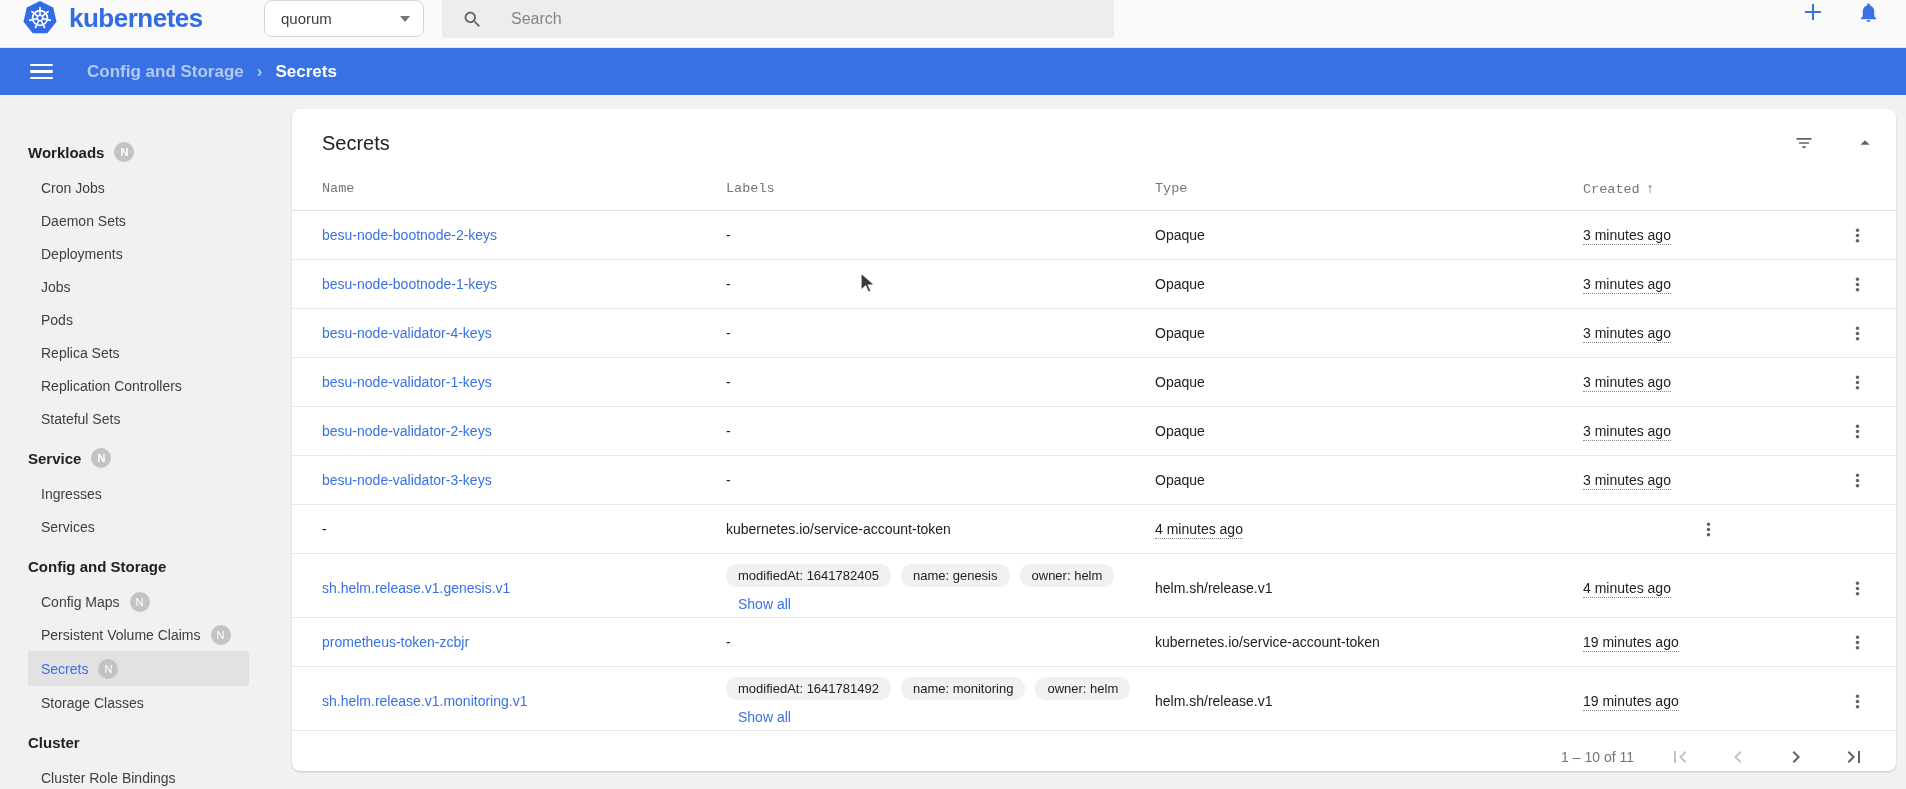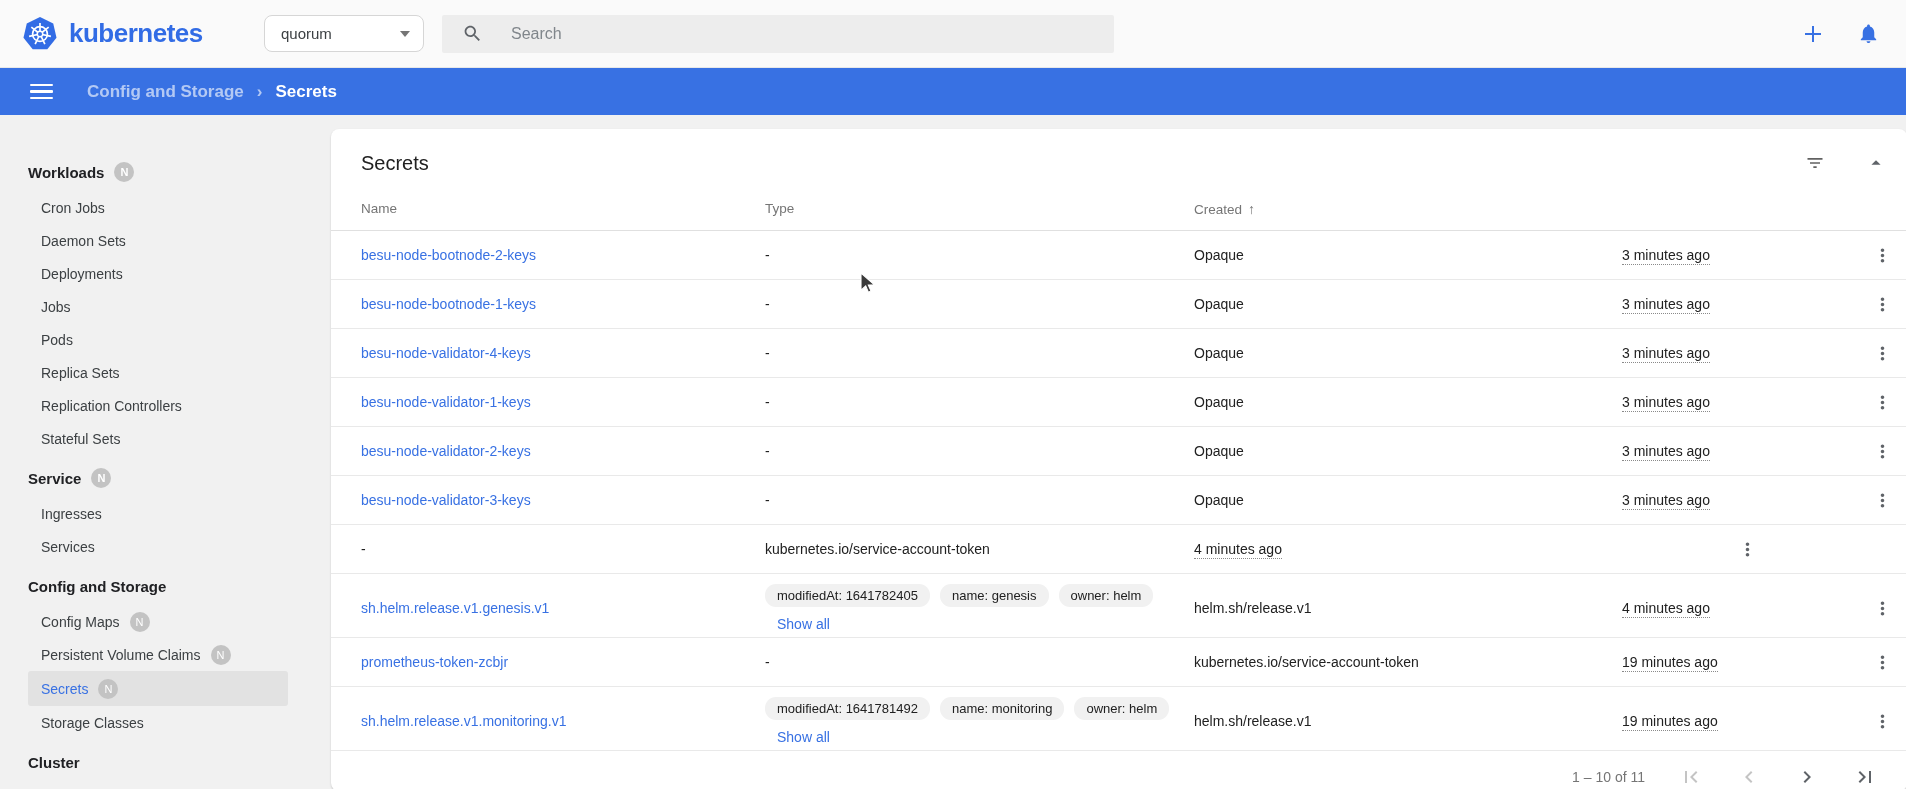--- a/index.html
+++ b/index.html
@@ -1,20 +1,20 @@
 <!DOCTYPE html>
 <html><head>
 <meta charset="utf-8">
 <style>
   * { box-sizing: border-box; margin: 0; padding: 0; }
   html,body { width:1906px; height:789px; overflow:hidden; }
   body { font-family:"Liberation Sans", sans-serif; background:#f1f1f1; position:relative; }
 
   
-  .topbar { height:68px; background:#fafafa; display:flex; align-items:center; border-bottom:1px solid #e8e8e8; }
+  .topbar { height:48px; background:#fafafa; display:flex; align-items:flex-start; border-bottom:1px solid #e8e8e8; }
   .brand { display:flex; align-items:center; gap:11px; margin-left:22px; width:242px; }
   .brand-name { color:#326ce5; font-size:26px; font-weight:bold; letter-spacing:-0.5px; }
   .ns-select { width:160px; height:37px; background:#fff; border:1px solid #d6d6d6; border-radius:8px;
     display:flex; align-items:center; justify-content:space-between; padding:0 13px 0 16px;
     font-size:15px; color:#3c4043; cursor:pointer; }
   .caret-down { width:0; height:0; border-left:5px solid transparent; border-right:5px solid transparent; border-top:6px solid #757575; }
   .searchbar { margin-left:18px; width:672px; height:38px; background:#ededed; border-radius:2px;
     display:flex; align-items:center; padding-left:20px; }
   .searchbar input { border:none; outline:none; background:transparent; margin-left:28px; font-size:16px;
     color:#3c4043; width:540px; font-family:"Liberation Sans", sans-serif; }
@@ -26,38 +26,38 @@
   .appbar { height:47px; background:#3871e3; display:flex; align-items:center; }
   .hamburger { margin-left:30px; width:23px; display:flex; flex-direction:column; gap:4px; cursor:pointer; }
   .hamburger span { display:block; height:2.5px; background:#fff; border-radius:1px; }
   .breadcrumb { margin-left:34px; display:flex; align-items:center; gap:13px; font-size:17px; font-weight:bold; }
   .crumb-parent { color:rgba(255,255,255,0.62); cursor:pointer; }
   .crumb-sep { color:rgba(255,255,255,0.62); font-size:17px; }
   .crumb-current { color:#ffffff; }
 
   
   .page { display:flex; height:686px; }
-  .sidebar { width:331px; padding-top:34px; flex-shrink:0; }
+  .sidebar { width:292px; padding-top:34px; flex-shrink:0; }
   .side-section { height:38px; margin-top:4px; display:flex; align-items:center; padding-left:28px;
     font-size:15px; font-weight:bold; color:#202124; }
   .side-item { height:33px; display:flex; align-items:center; padding-left:41px; font-size:14px; color:#3c4043; cursor:pointer; }
   .side-item.selected { height:35px; margin:0 43px 0 28px; padding-left:13px; background:#e2e2e2; border-radius:3px; color:#3871e3; }
   .nbadge { margin-left:10px; width:20px; height:20px; border-radius:50%; background:#c3c3c3; color:#fff;
     font-size:11px; display:inline-flex; align-items:center; justify-content:center; flex-shrink:0; }
 
   
   .main { flex:1; margin:14px 10px 10px 0; }
   .card { background:#fff; border-radius:8px; box-shadow:0 1px 2px rgba(0,0,0,0.18); height:662px;
     display:flex; flex-direction:column; overflow:hidden; }
   .card-head { display:flex; align-items:center; height:58px; padding:10px 20px 0 30px; flex-shrink:0; }
   .card-title { font-size:20px; color:#212121; }
   .card-head-icons { margin-left:auto; display:flex; align-items:center; gap:40px; }
 
   .trow { display:grid; grid-template-columns:404px 429px 428px 250px 1fr; align-items:center; padding:0 14px 0 30px; }
-  .thead { height:44px; color:#757575; font-size:13.5px; border-bottom:1px solid #e0e0e0; flex-shrink:0; }
+  .thead { height:44px; color:#757575; font-size:13.5px; border-bottom:1px solid #e0e0e0; flex-shrink:0;font-family:Liberation Mono, monospace; }
   .thead .sort { margin-left:6px; font-size:14px; }
   .trow.data { min-height:49px; border-bottom:1px solid #e9e9e9; font-size:14px; color:#212121; }
   .trow.tall { min-height:64px; }
   .name-link { color:#3871e3; text-decoration:none; cursor:pointer; }
   .created-text { border-bottom:1px dotted #8a8a8a; padding-bottom:1px; cursor:default; }
   .kebab { justify-self:center; cursor:pointer; display:flex; }
   .chips-line { display:flex; gap:10px; align-items:center; margin-top:2px; }
   .chip { background:#f1f1f1; border-radius:11px; padding:4px 12px; font-size:13px; color:#212121; white-space:nowrap; }
   .show-all { display:inline-block; color:#3871e3; font-size:14px; margin:9px 0 2px 12px; cursor:pointer; }
   .labels-cell { padding:8px 0; }
@@ -219,20 +219,21 @@
           <span class="icon-btn">
             <svg width="22" height="22" viewBox="0 0 24 24" fill="#5f6368">
                 <path d="M7 14l5-5 5 5z"></path>
               </svg>
           </span>
         </span>
       </div>
 
       <div class="trow thead">
         <span>Name</span>
+        <span>Labels</span>
         <span>Type</span>
         <span>
           <span>Created</span><span class="sort">↑</span>
         </span>
         <span></span>
       </div>
 
       <div class="trow data">
         <a class="name-link">besu-node-bootnode-2-keys</a>
         <span>-</span>

